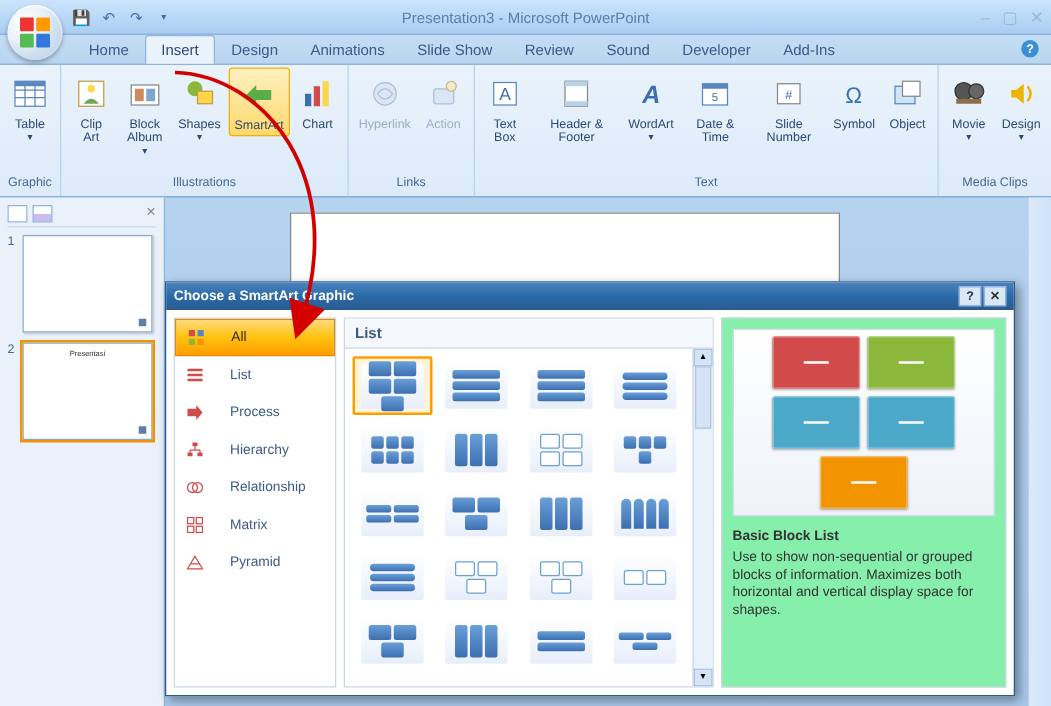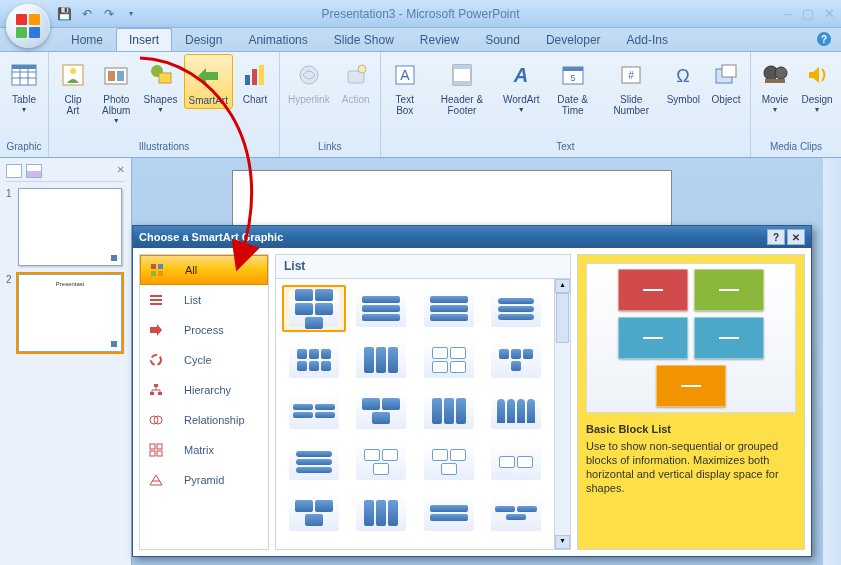--- a/index.html
+++ b/index.html
@@ -64,21 +64,21 @@
   .cat-icon { width: 16px; height: 16px; display: flex; align-items: center; justify-content: center; }
   .dlg-gallery { width: 296px; display: flex; flex-direction: column; border: 1px solid #cbd6e4; }
   .gallery-head { height: 24px; border-bottom: 1px solid #cbd6e4; font-size: 12px; font-weight: bold; color: #3c5a87; padding: 4px 8px; background: #f5f8fc; }
   .gallery-grid-wrap { flex: 1; display: flex; }
   .gallery-grid { flex: 1; padding: 6px; display: grid; grid-template-columns: repeat(4, 1fr); gap: 4px; overflow: hidden; align-content: start; }
   .gitem { height: 47px; border: 1px solid transparent; border-radius: 2px; display: flex; align-items: center; justify-content: center; cursor: pointer; }
   .gitem.selected { border: 2px solid #ff9c00; background: #fff3d9; }
   .gallery-scroll { width: 16px; background: #eaf1fb; border-left: 1px solid #cbd6e4; position: relative; }
   .gallery-scroll .sbtn { height: 14px; background: #d4e3f5; border: 1px solid #b0c5df; font-size: 8px; text-align: center; }
   .gallery-scroll .sthumb { position: absolute; top: 14px; left: 1px; right: 1px; height: 50px; background: #d4e3f5; border: 1px solid #b0c5df; }
-  .dlg-preview { flex: 1; border: 1px solid #cbd6e4; padding: 8px; display: flex; flex-direction: column; background: #fde047; }
+  .dlg-preview { flex: 1; border: 1px solid #cbd6e4; padding: 8px; display: flex; flex-direction: column; background: #86efac; }
   .preview-canvas { height: 150px; border: 1px solid #d4dce8; background: linear-gradient(to bottom, #fff, #eef2f8); position: relative; margin-bottom: 10px; display: flex; flex-wrap: wrap; align-items: center; justify-content: center; align-content: center; gap: 6px; padding: 10px; }
   .pblock { width: 70px; height: 42px; border-radius: 2px; box-shadow: inset 0 0 0 1px rgba(255,255,255,.4), 0 1px 2px rgba(0,0,0,.3); display: flex; align-items: center; justify-content: center; }
   .pblock .dash { width: 20px; height: 2px; background: #fff; }
   .preview-title { font-size: 11px; font-weight: bold; color: #333; margin-bottom: 4px; }
   .preview-desc { font-size: 11px; color: #333; line-height: 14px; }
 
   
   .arrow-svg { position: absolute; top: 50px; left: 120px; width: 180px; height: 230px; pointer-events: none; z-index: 30; }
 
   
@@ -169,21 +169,21 @@
         <div class="ritem-label"><span>Clip Art</span></div>
       </div>
       <div class="ritem">
         <div class="ritem-icon">
             <svg width="28" height="28">
               <rect x="3" y="7" width="22" height="16" fill="#fff" stroke="#888"></rect>
               <rect x="6" y="10" width="7" height="10" fill="#d08a5a"></rect>
               <rect x="15" y="10" width="7" height="10" fill="#7aa6cf"></rect>
             </svg>
           </div>
-        <div class="ritem-label"><span>Photo Album</span></div>
+        <div class="ritem-label"><span>Block Album</span></div>
         <div class="dd">▾</div>
       </div>
       <div class="ritem">
         <div class="ritem-icon">
             <svg width="28" height="28">
               <circle cx="10" cy="10" r="6" fill="#8bb83b"></circle>
               <rect x="12" y="12" width="12" height="10" fill="#ffd54a" stroke="#c49a45"></rect>
             </svg>
           </div>
         <div class="ritem-label">Shapes</div>
@@ -392,28 +392,20 @@
           </span>
         <span>List</span>
       </div>
       <div class="cat">
         <span class="cat-icon">
             <svg width="14" height="14">
               <polygon points="1,4 8,4 8,1 13,7 8,13 8,10 1,10" fill="#d24b4b"></polygon>
             </svg>
           </span>
         <span>Process</span>
-      </div>
-      <div class="cat">
-        <span class="cat-icon">
-            <svg width="14" height="14">
-              <circle cx="7" cy="7" r="5" fill="none" stroke="#d24b4b" stroke-width="2" stroke-dasharray="6 3"></circle>
-            </svg>
-          </span>
-        <span>Cycle</span>
       </div>
       <div class="cat">
         <span class="cat-icon">
             <svg width="14" height="14">
               <rect x="5" y="1" width="4" height="3" fill="#d24b4b"></rect>
               <rect x="1" y="9" width="4" height="3" fill="#d24b4b"></rect>
               <rect x="9" y="9" width="4" height="3" fill="#d24b4b"></rect>
               <line x1="7" y1="4" x2="7" y2="7" stroke="#d24b4b"></line>
               <line x1="3" y1="7" x2="11" y2="7" stroke="#d24b4b"></line>
               <line x1="3" y1="7" x2="3" y2="9" stroke="#d24b4b"></line>

